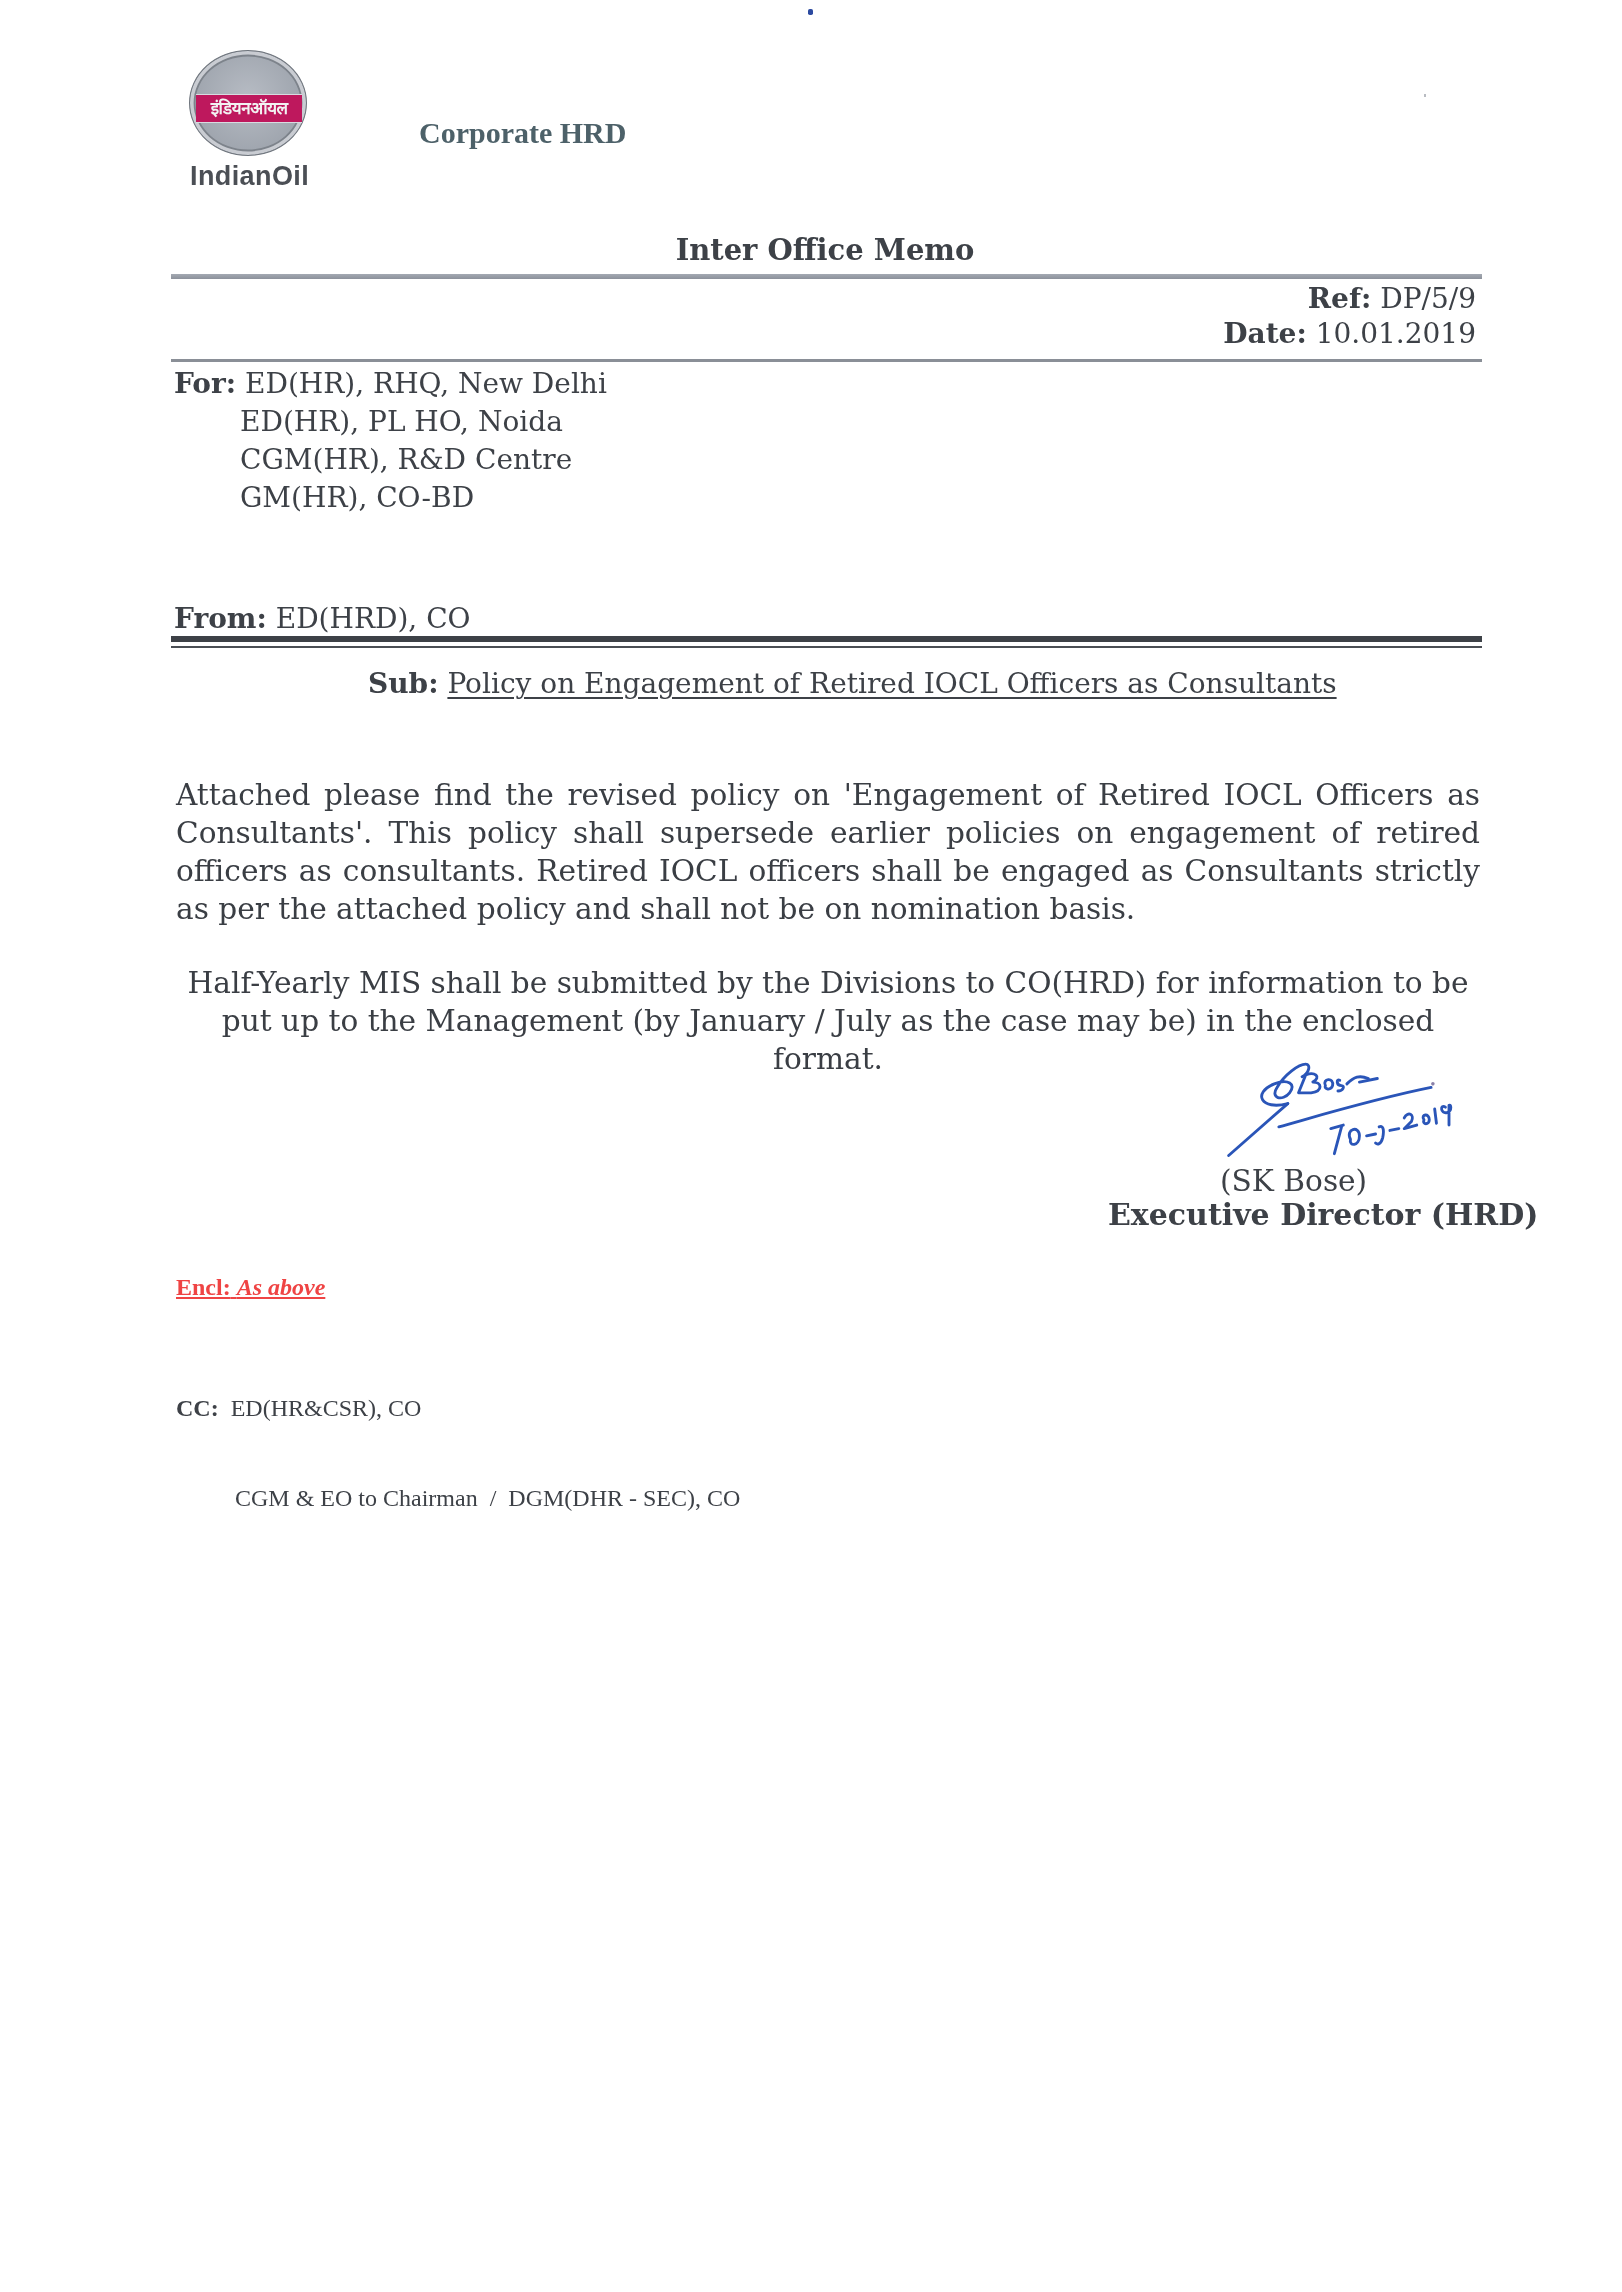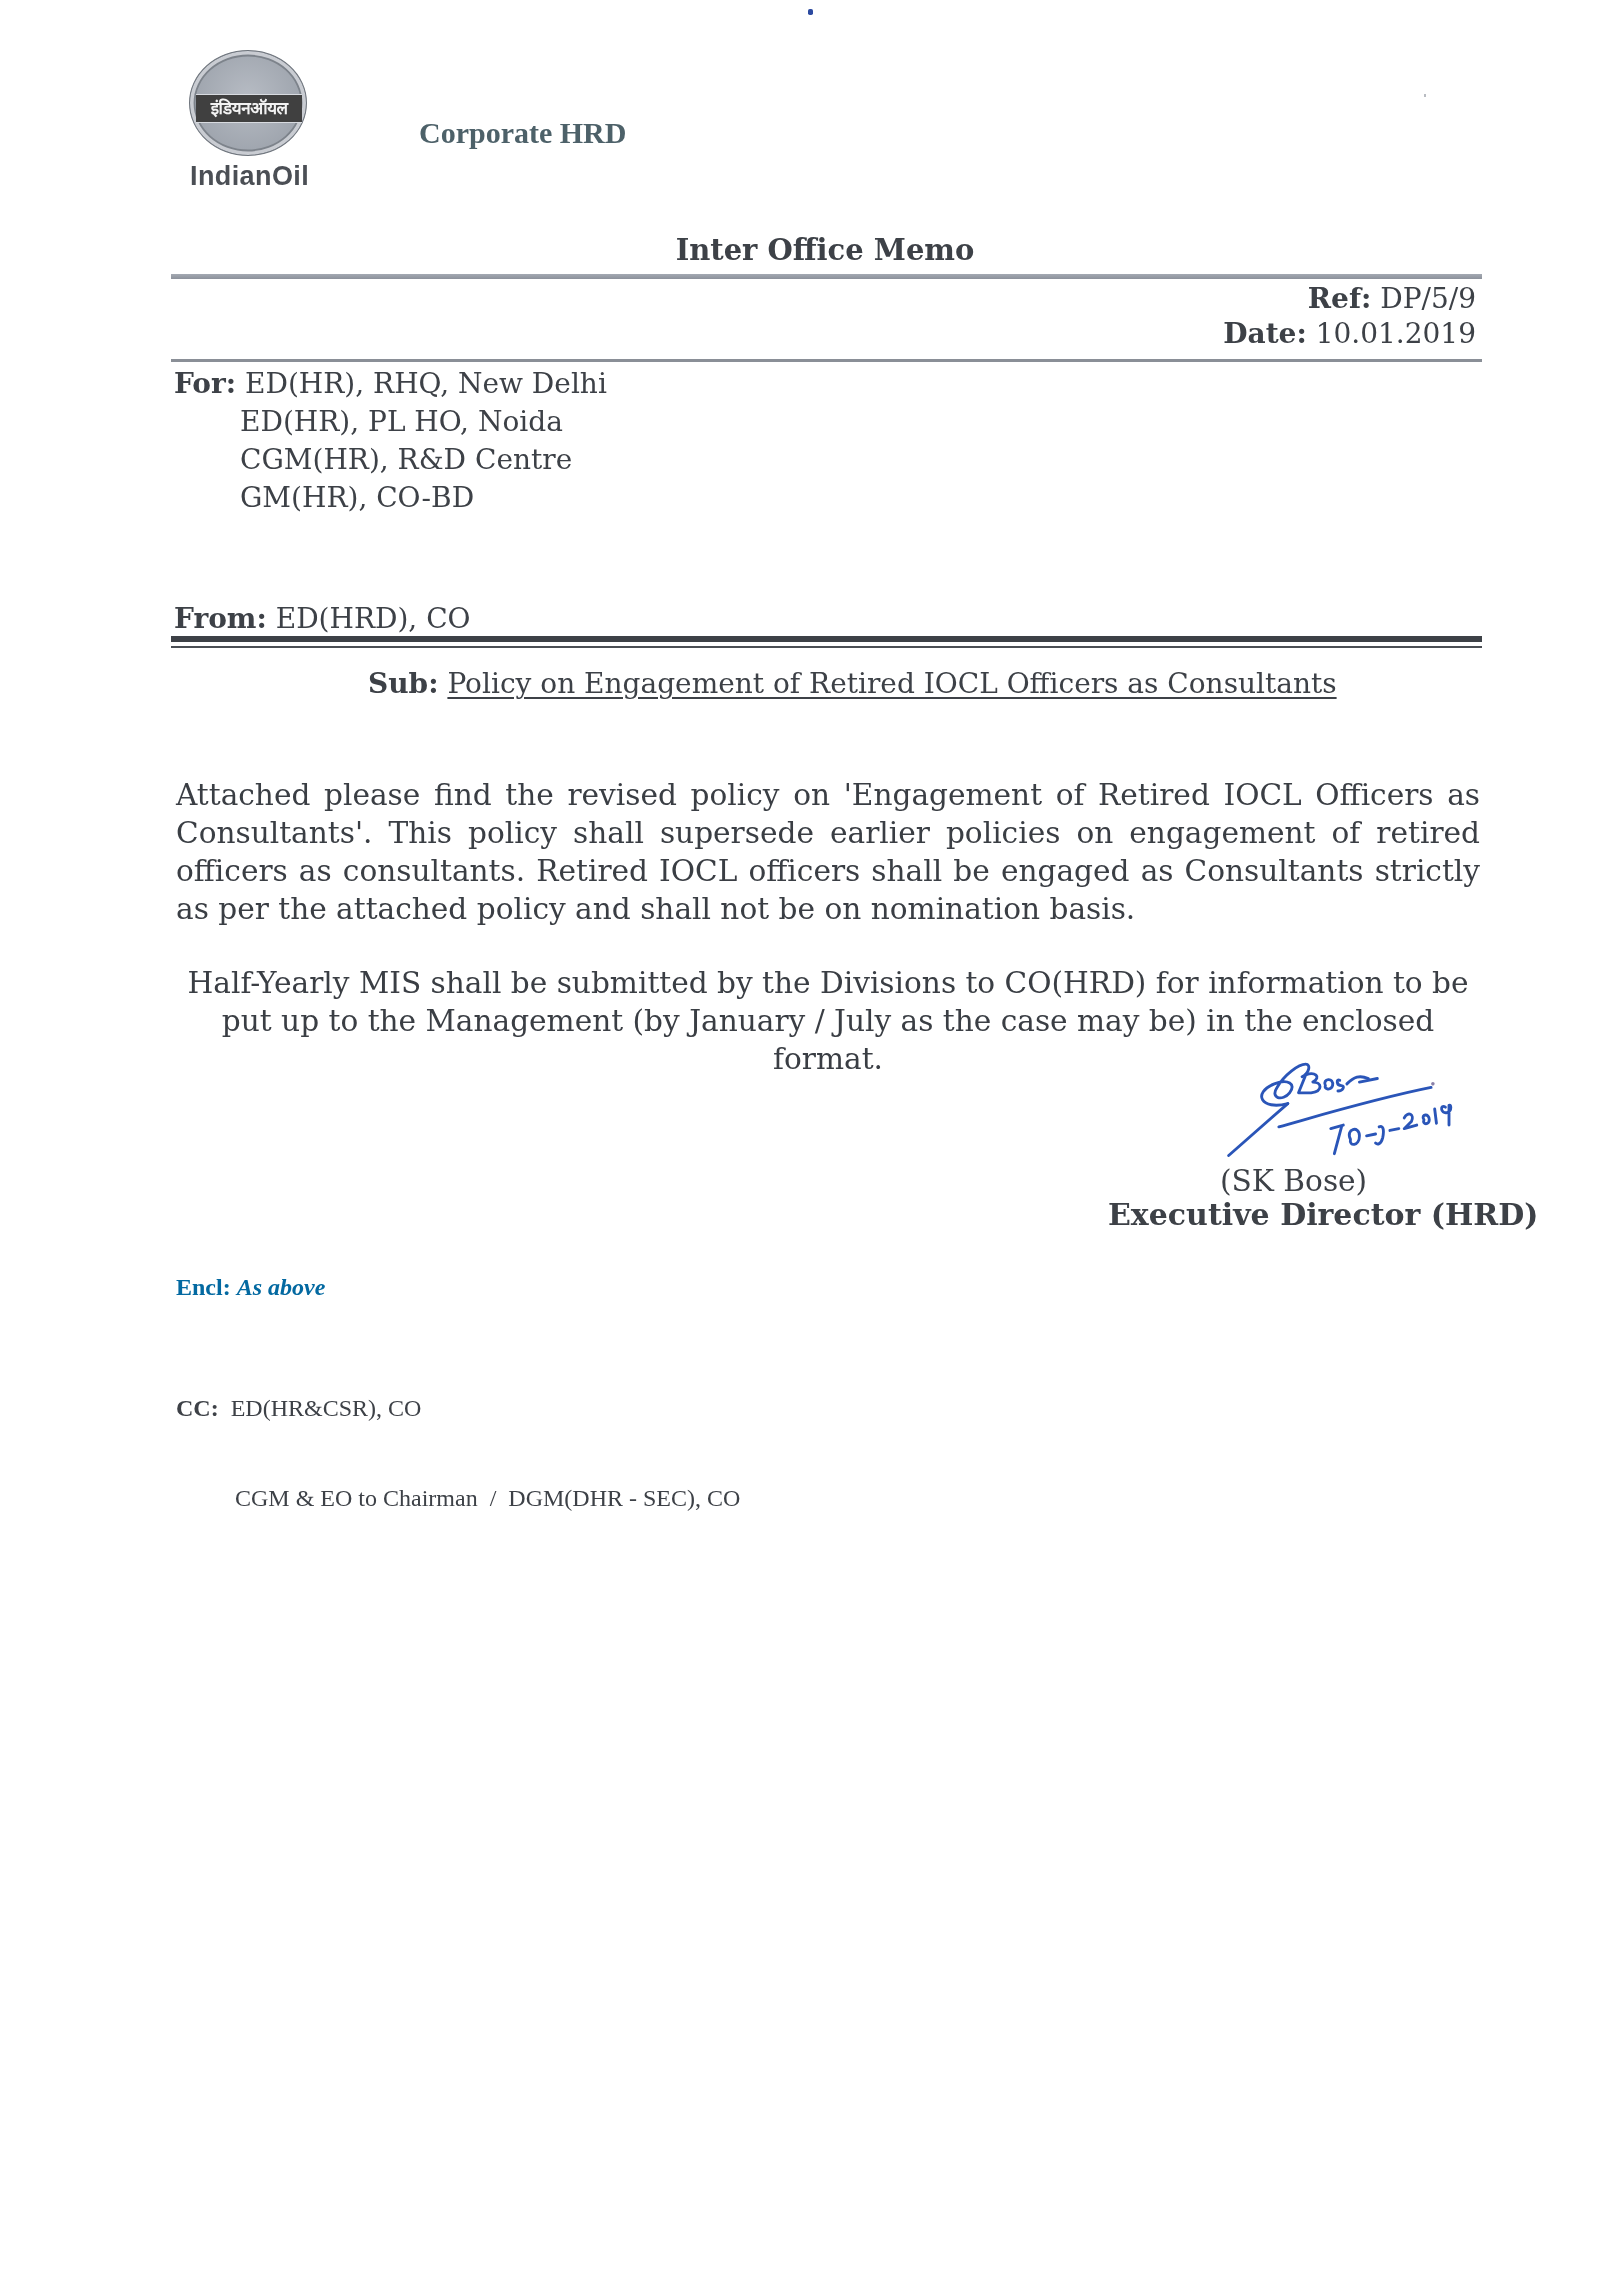--- a/index.html
+++ b/index.html
@@ -11,21 +11,21 @@
 
     
     #scan-mark { left: 808px; top: 9px; width: 4.5px; height: 6.3px; background: #2c4aa0; border-radius: 1.8px; }
     #scan-dot-r { left: 1424px; top: 94px; width: 1.8px; height: 2.7px; background: #b9bcc2; }
 
     
     #logo { left: 189px; top: 50px; width: 120px; height: 107px; }
     #logo-circle { position: absolute; left: 0; top: 0; width: 116px; height: 104px; border-radius: 50%;
       background: radial-gradient(circle at 50% 45%, #b7bcc4 0%, #9ea4ad 70%, #8a9099 100%);
       border: 1.8px solid #6e747c; box-shadow: inset 0 0 0 3.6px #c9ccd2, inset 0 0 0 5.4px #7d838b; }
-    #logo-band { position: absolute; left: 7.2px; top: 44px; width: 106px; height: 27px; background: #404040;
+    #logo-band { position: absolute; left: 7.2px; top: 44px; width: 106px; height: 27px; background: #be185d;
       border-top: 1.8px solid #d8dbe0; border-bottom: 1.8px solid #d8dbe0; }
     #logo-hindi { position: absolute; left: 0; top: 0; width: 106px; height: 27px; line-height: 27px; text-align: center;
       color: #f2f2f2; font-size: 17px; font-weight: bold; font-family: "DejaVu Sans", sans-serif; letter-spacing: -0.4px; }
     #logo-word { left: 190px; top: 161px; font-size: 27px; font-weight: bold; color: #4b4f55; letter-spacing: 0.4px; }
 
     #org-name { left: 419px; top: 116px; font-size: 30px; font-weight: bold; color: #4d6169; text-align: center; }
 
     #memo-title { left: 0; width: 1650px; text-align: center; top: 233px; font-size: 29px; font-weight: bold; color: #3d4147; }
 
     .rule { position: absolute; left: 171px; width: 1311px; }
@@ -48,21 +48,21 @@
 
     .para { position: absolute; left: 176px; width: 1304px; font-size: 29.6px; line-height: 38px; color: #3a3e44;
       text-align: justify; white-space: normal; }
     #para-1 { top: 776px; }
     #para-2 { top: 964px; text-align: center; }
 
     #signature { left: 1225px; top: 1057px; width: 242px; height: 103px; }
     #sig-name { left: 1220px; top: 1164px; font-size: 29.6px; color: #3d4147; }
     #sig-title { left: 1108px; top: 1197px; font-size: 30px; font-weight: bold; color: #3d4147; }
 
-    #encl { left: 176px; top: 1274px; font-size: 24px; color: #0369a1; }
+    #encl { left: 176px; top: 1274px; font-size: 24px; color: #ef4444; text-decoration: underline; }
     #encl .lbl { font-weight: bold; }
     #encl .val { font-style: italic; font-weight: bold; }
 
     #cc-block { left: 176px; top: 1333px; font-size: 24px; line-height: 30px; color: #3d4147; }
     #cc-block .line { display: block; }
     #cc-block .indent { padding-left: 59px; }
     #cc-block .lbl { font-weight: bold; }
   </style>
 </head>
 <body>

